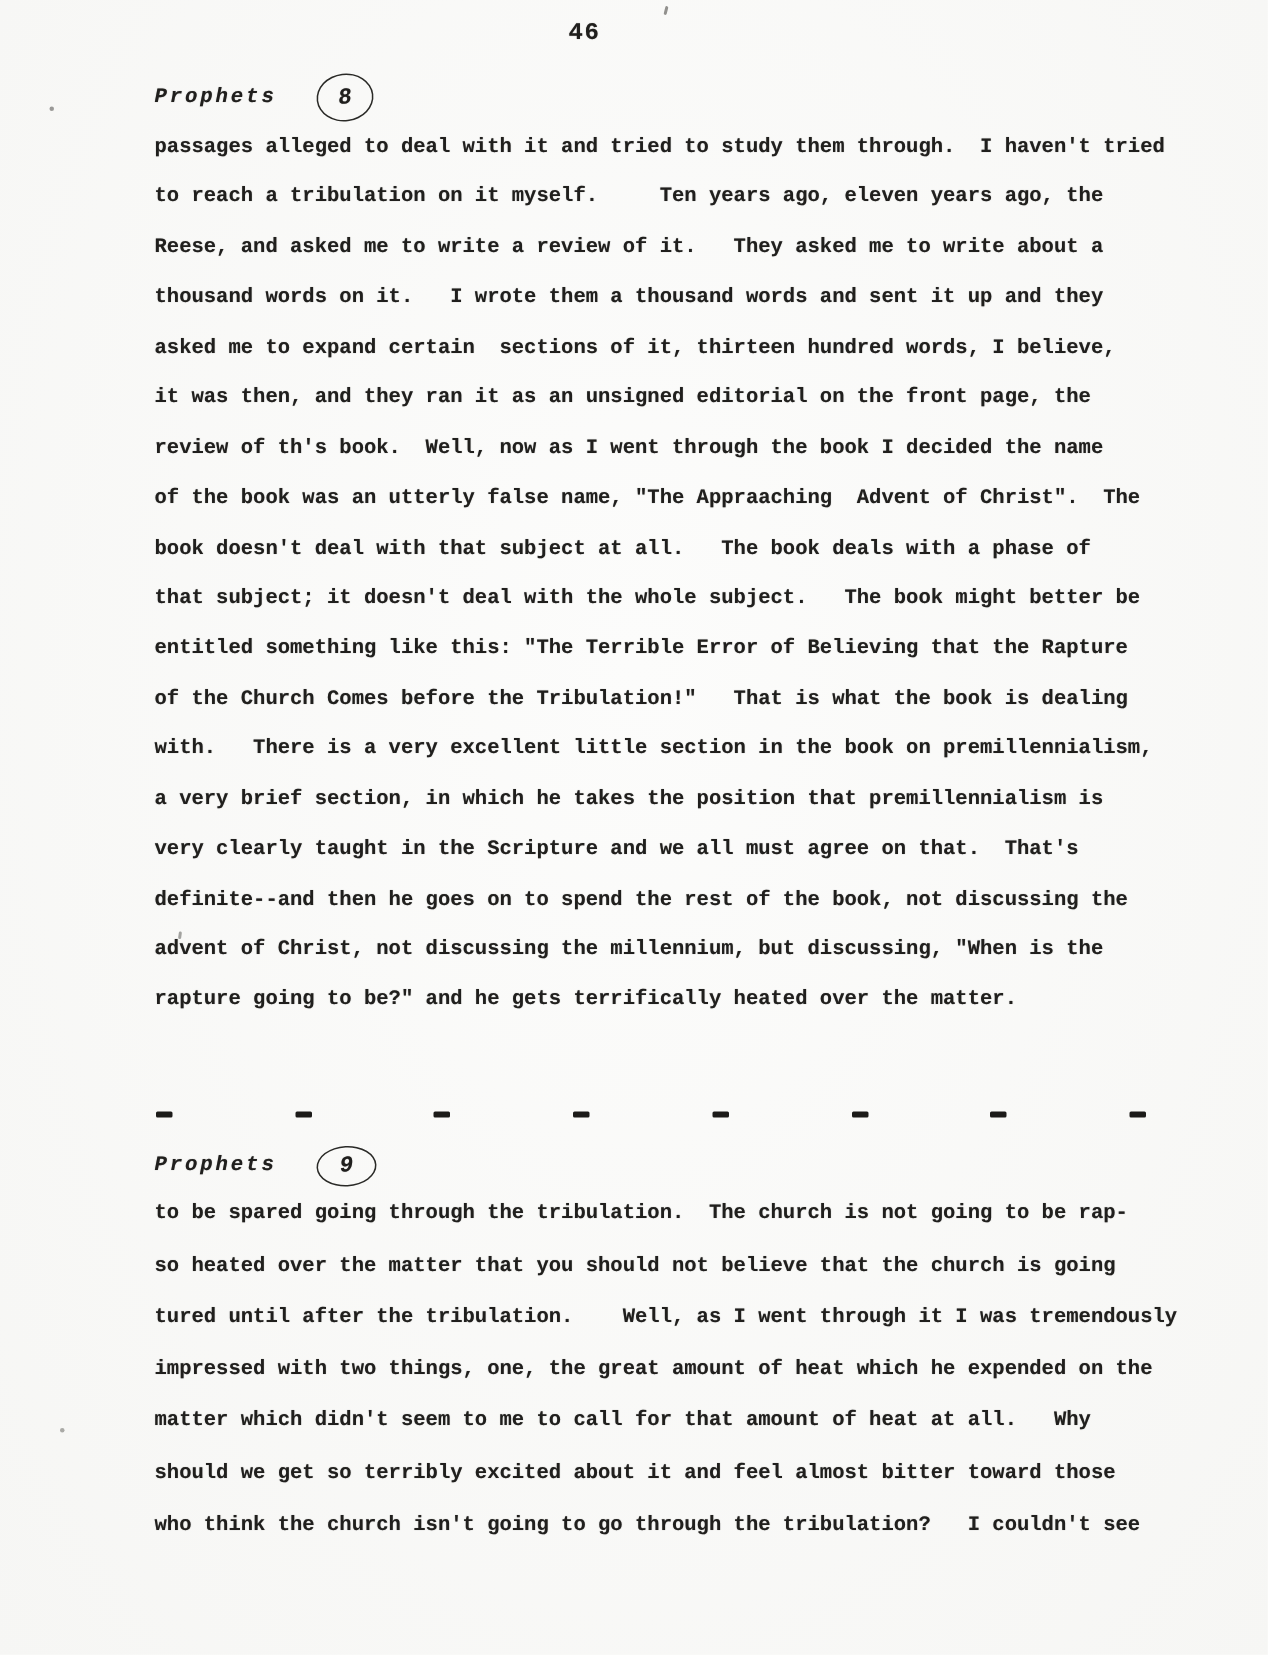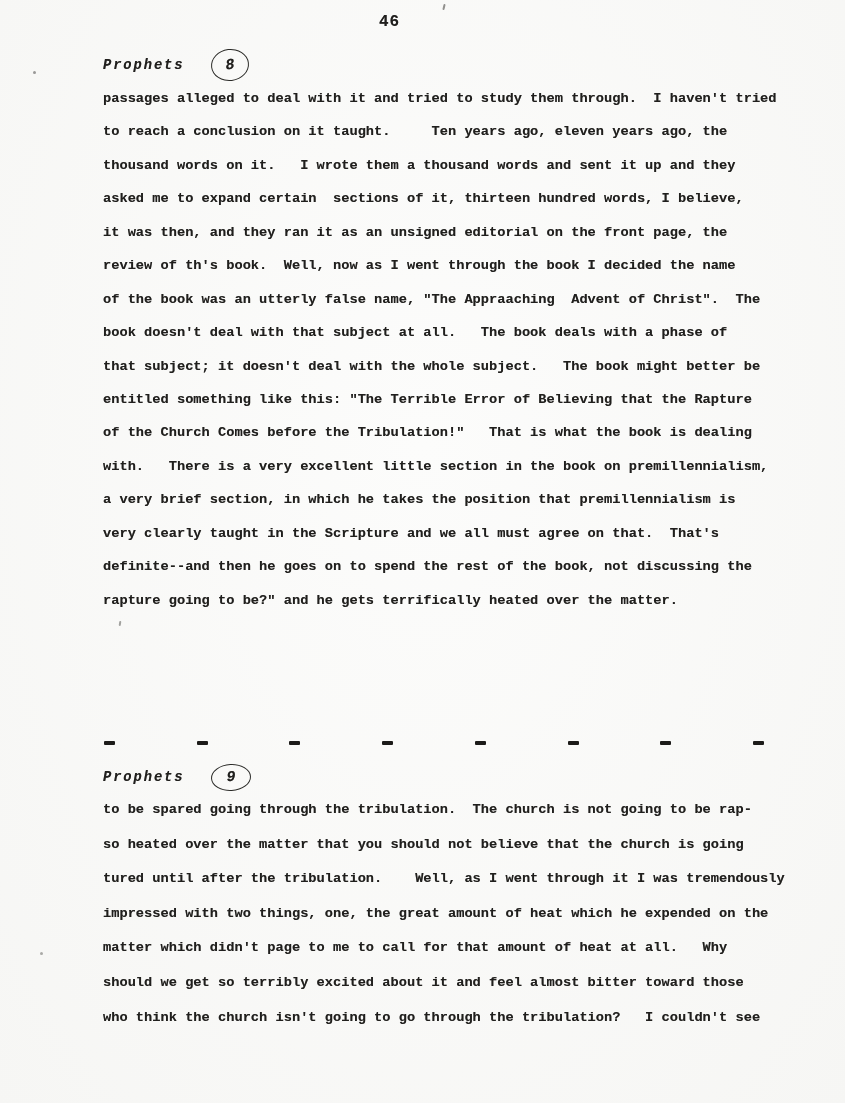--- a/index.html
+++ b/index.html
@@ -79,34 +79,36 @@
 
   <div class="heading heading-a">
     <span class="heading-label">Prophets</span>
     <span class="circle circle-a">
       <span>8</span>
     </span>
   </div>
 
   <div class="lines lines-a">
       <div class="line">passages alleged to deal with it and tried to study them through.  I haven't tried</div>
-      <div class="line">to reach a conclusion on it taught.     Ten years ago, eleven years ago, the</div>
+      <div class="line">to reach a tribulation on it myself.     Ten years ago, eleven years ago, the</div>
+      <div class="line">Reese, and asked me to write a review of it.   They asked me to write about a</div>
       <div class="line">thousand words on it.   I wrote them a thousand words and sent it up and they</div>
       <div class="line">asked me to expand certain  sections of it, thirteen hundred words, I believe,</div>
       <div class="line">it was then, and they ran it as an unsigned editorial on the front page, the</div>
       <div class="line">review of th's book.  Well, now as I went through the book I decided the name</div>
       <div class="line">of the book was an utterly false name, "The Appraaching  Advent of Christ".  The</div>
       <div class="line">book doesn't deal with that subject at all.   The book deals with a phase of</div>
       <div class="line">that subject; it doesn't deal with the whole subject.   The book might better be</div>
       <div class="line">entitled something like this: "The Terrible Error of Believing that the Rapture</div>
       <div class="line">of the Church Comes before the Tribulation!"   That is what the book is dealing</div>
       <div class="line">with.   There is a very excellent little section in the book on premillennialism,</div>
       <div class="line">a very brief section, in which he takes the position that premillennialism is</div>
       <div class="line">very clearly taught in the Scripture and we all must agree on that.  That's</div>
       <div class="line">definite--and then he goes on to spend the rest of the book, not discussing the</div>
+      <div class="line">advent of Christ, not discussing the millennium, but discussing, "When is the</div>
       <div class="line">rapture going to be?" and he gets terrifically heated over the matter.</div>
     </div>
 
   <div class="divider">
       <span class="dash"></span>
       <span class="dash"></span>
       <span class="dash"></span>
       <span class="dash"></span>
       <span class="dash"></span>
       <span class="dash"></span>
@@ -119,21 +121,21 @@
     <span class="circle circle-b">
       <span>9</span>
     </span>
   </div>
 
   <div class="lines lines-b">
       <div class="line">to be spared going through the tribulation.  The church is not going to be rap-</div>
       <div class="line">so heated over the matter that you should not believe that the church is going</div>
       <div class="line">tured until after the tribulation.    Well, as I went through it I was tremendously</div>
       <div class="line">impressed with two things, one, the great amount of heat which he expended on the</div>
-      <div class="line">matter which didn't page to me to call for that amount of heat at all.   Why</div>
+      <div class="line">matter which didn't seem to me to call for that amount of heat at all.   Why</div>
       <div class="line">should we get so terribly excited about it and feel almost bitter toward those</div>
       <div class="line">who think the church isn't going to go through the tribulation?   I couldn't see</div>
     </div>
 
   <div class="speck speck-1"></div>
   <div class="speck speck-2"></div>
   <div class="speck speck-3"></div>
   <div class="speck speck-4"></div>
 
 </div>

